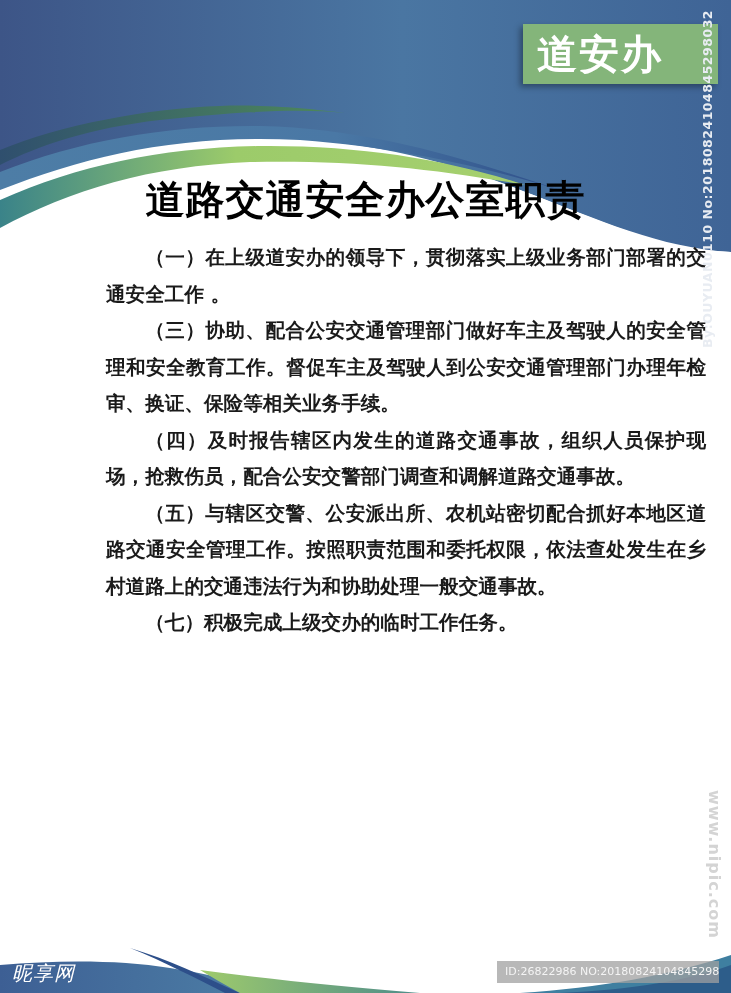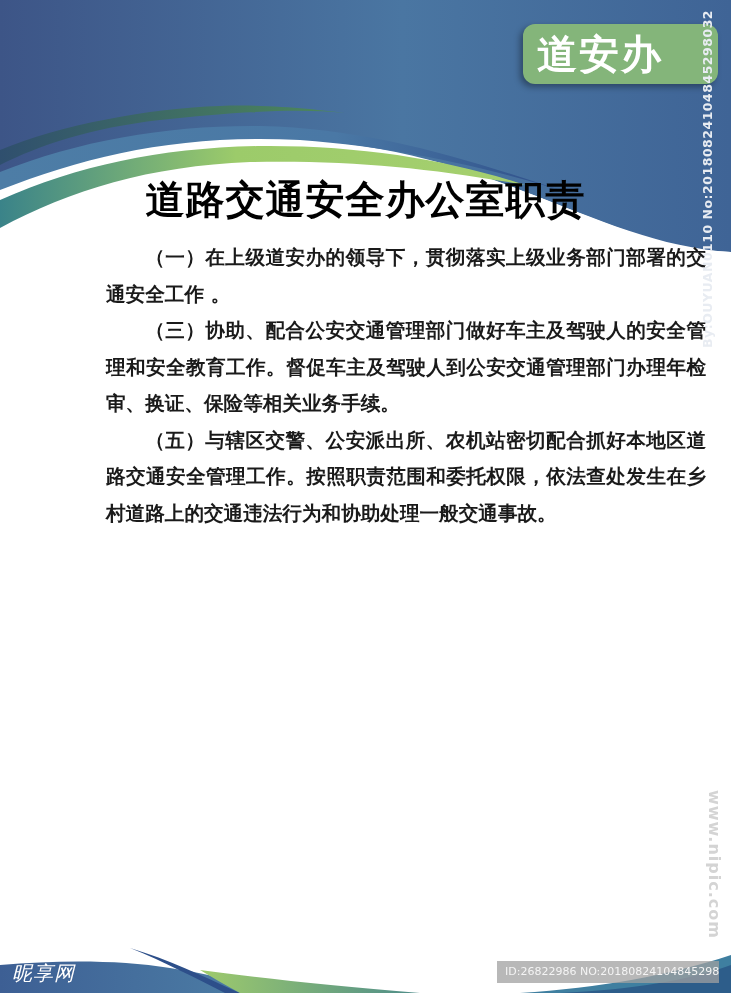--- a/index.html
+++ b/index.html
@@ -8,21 +8,21 @@
     background: #ffffff;
     font-family: "DejaVu Sans", "Liberation Sans", sans-serif;
   }
   .header-bg {
     position: absolute; left: 0; top: 0; width: 731px; height: 260px;
   }
   .badge {
     position: absolute; left: 523px; top: 24px; width: 195px; height: 60px;
     background: #84b57a;
     box-shadow: -3px 3px 6px rgba(0,0,0,0.35);
-    border-radius: 12px;
+    border-radius: 0;
     color: #ffffff; font-size: 40px; font-weight: bold;
     line-height: 60px; text-indent: 14px; letter-spacing: 2px;
   }
   .side-id {
     position: absolute; left: 700px; top: 10px;
     width: 24px; height: 350px;
     writing-mode: vertical-rl; transform: rotate(180deg);
     font-size: 12.5px; font-weight: bold; color: #e8ecf2;
     letter-spacing: 0.5px; text-align: right;
     font-family: "DejaVu Sans", sans-serif;
@@ -100,21 +100,23 @@
 
 <div class="badge">道安办</div>
 
 <div class="side-id">By:OUYUAN0110 No:20180824104845298032</div>
 
 <div class="title">道路交通安全办公室职责</div>
 
 <div class="content">
   <p><span>（一）</span><span>在上级道安办的领导下，贯彻落实上级业务部门部署的交通安全工作 。</span></p>
   <p><span>（三）</span><span>协助、配合公安交通管理部门做好车主及驾驶人的安全管理和安全教育工作。督促车主及驾驶人到公安交通管理部门办理年检审、换证、保险等相关业务手续。</span></p>
+  <p><span>（四）</span><span>及时报告辖区内发生的道路交通事故，组织人员保护现场，抢救伤员，配合公安交警部门调查和调解道路交通事故。</span></p>
   <p><span>（五）</span><span>与辖区交警、公安派出所、农机站密切配合抓好本地区道路交通安全管理工作。按照职责范围和委托权限，依法查处发生在乡村道路上的交通违法行为和协助处理一般交通事故。</span></p>
+  <p><span>（七）</span><span>积极完成上级交办的临时工作任务。</span></p>
 </div>
 
 <svg class="footer-bg" viewBox="0 0 731 53" preserveAspectRatio="none">
   <defs>
     <linearGradient id="footBlue" x1="0" y1="0" x2="1" y2="0">
       <stop offset="0" stop-color="#3d5f94"></stop>
       <stop offset="1" stop-color="#4d7fa6"></stop>
     </linearGradient>
     <linearGradient id="footGreen" x1="0" y1="0" x2="1" y2="0">
       <stop offset="0" stop-color="#9fcb6c"></stop>

